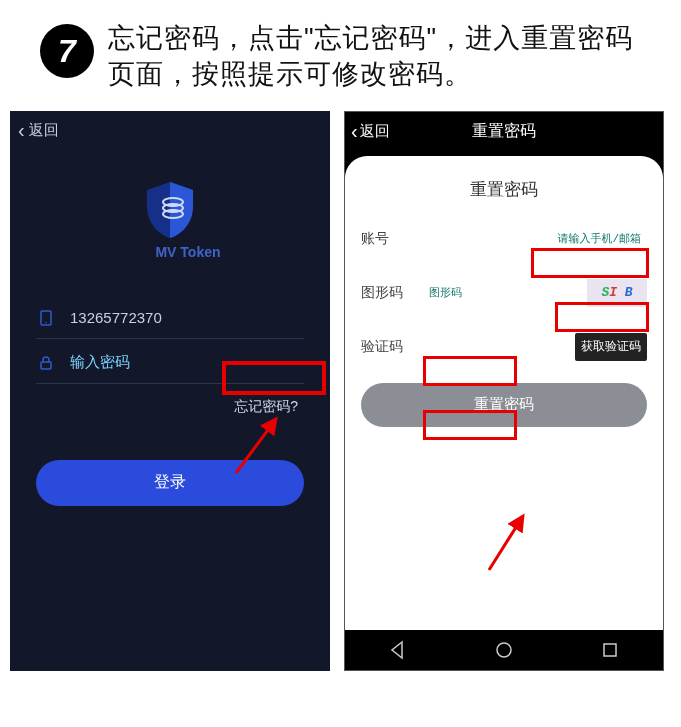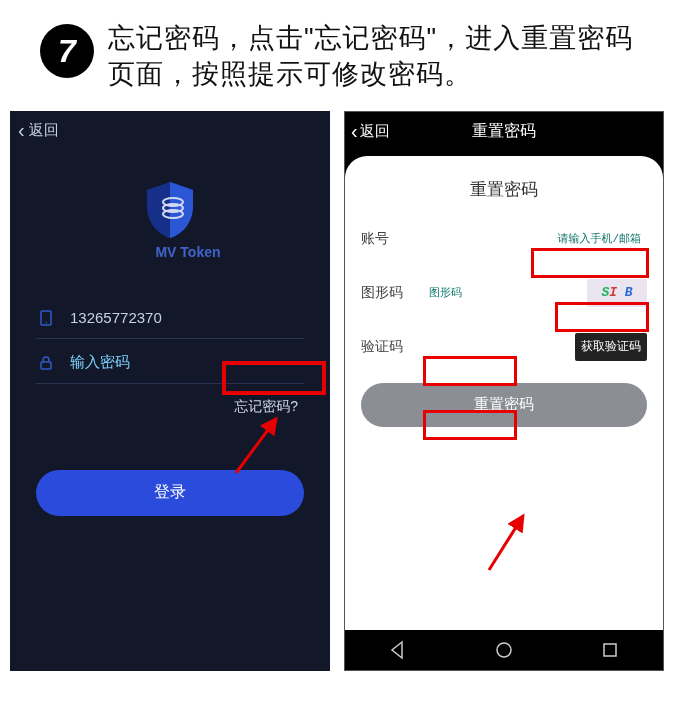--- a/index.html
+++ b/index.html
@@ -120,21 +120,21 @@
     color: #d0d6e6;
     padding: 6px 10px;
   }
   .forgot-box {
     border: 4px solid #e80000;
     position: absolute;
     left: 212px; top: 250px;
     width: 104px; height: 34px;
   }
   .login-btn {
-    margin: 48px 26px 0 26px;
+    margin: 38px 26px 0 26px;
     height: 46px;
     background: #2a4bdc;
     border-radius: 23px;
     display: flex; align-items: center; justify-content: center;
     color: #fff;
     font-size: 16px;
   }
   .arrow1 {
     position: absolute;
     left: 218px; top: 300px;

